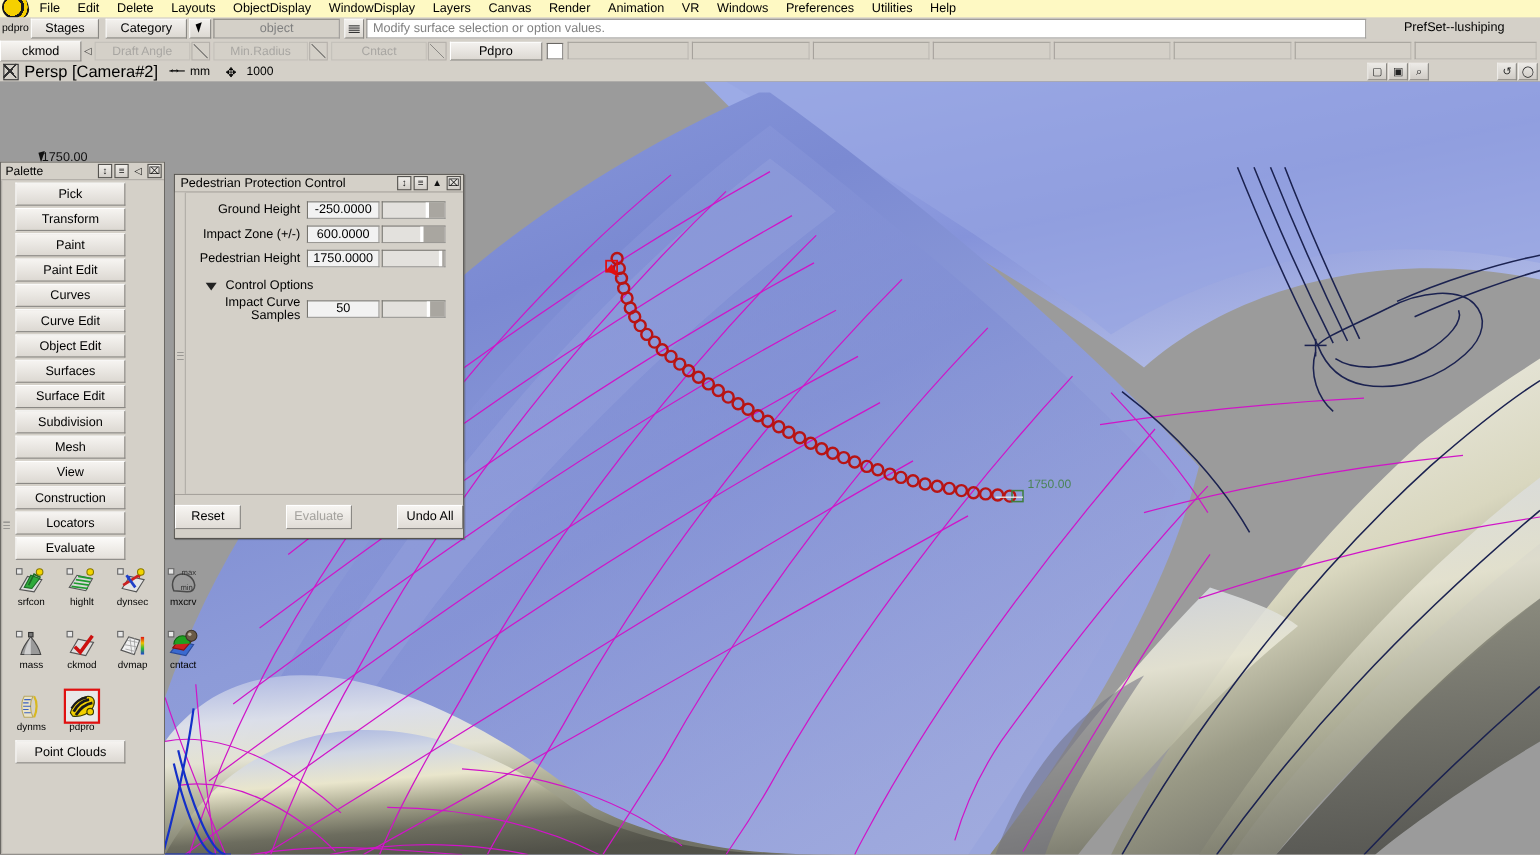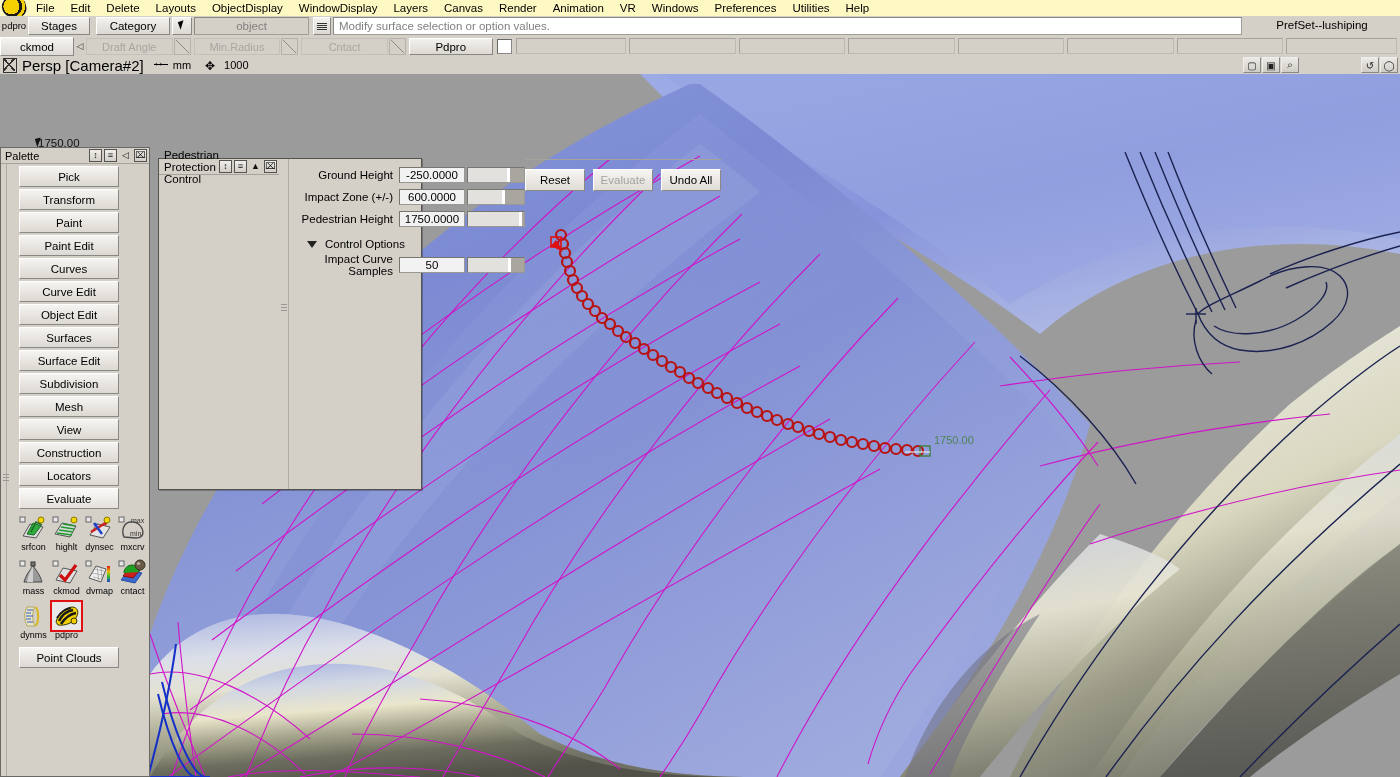--- a/index.html
+++ b/index.html
@@ -201,39 +201,39 @@
     width:100px; height:21px; line-height:20px; text-align:center;
     background:linear-gradient(#f6f4f1,#dcd8d2);
     border:1px solid #8a8884; border-top-color:#ffffff; border-left-color:#ffffff;
     font-size:11.5px; margin-left:12px;
   }
   .pal-btn.sel{
     background:linear-gradient(#fbfaf8,#e4e0da);
   }
   #icon-grid{
     display:grid; grid-template-columns:repeat(4,33px);
-    margin:2px 0 0 10px; row-gap:0px;
+    margin:2px 0 0 10px; row-gap:0px;gap:13px;
   }
   .ibox{
     width:33px; height:44px; display:flex; flex-direction:column;
     align-items:center; justify-content:flex-start; position:relative;
   }
   .ibox .glyph{
     width:29px; height:28px; position:relative; margin-top:1px;
   }
   .ibox .lbl{ font-size:9px; margin-top:0px; white-space:nowrap; }
   .ibox.hl{ }
   .ibox.hl .glyph{ outline:2px solid #e01010; }
   #pal-empty{ flex:1; background:#d4d0c8;}
   
   #ppc{
     position:absolute; left:158px; top:158px; width:264px; height:332px;
     background:#d4d0c8; border:1px solid #55534f;
     box-shadow:1px 1px 0 rgba(0,0,0,.25);
-    display:flex; flex-direction:row;
+    display:flex; flex-direction:column;
   }
   #ppc-title{
     height:16px; display:flex; align-items:center; padding-left:5px;
     border-bottom:1px solid #a6a29c;
   }
   #ppc-title .t{ flex:1; font-size:11.5px;}
   #ppc-body{ flex:1; display:flex; }
   #ppc-rail{
     width:10px; border-right:1px solid #b0aca6; position:relative; background:#d4d0c8;
   }

